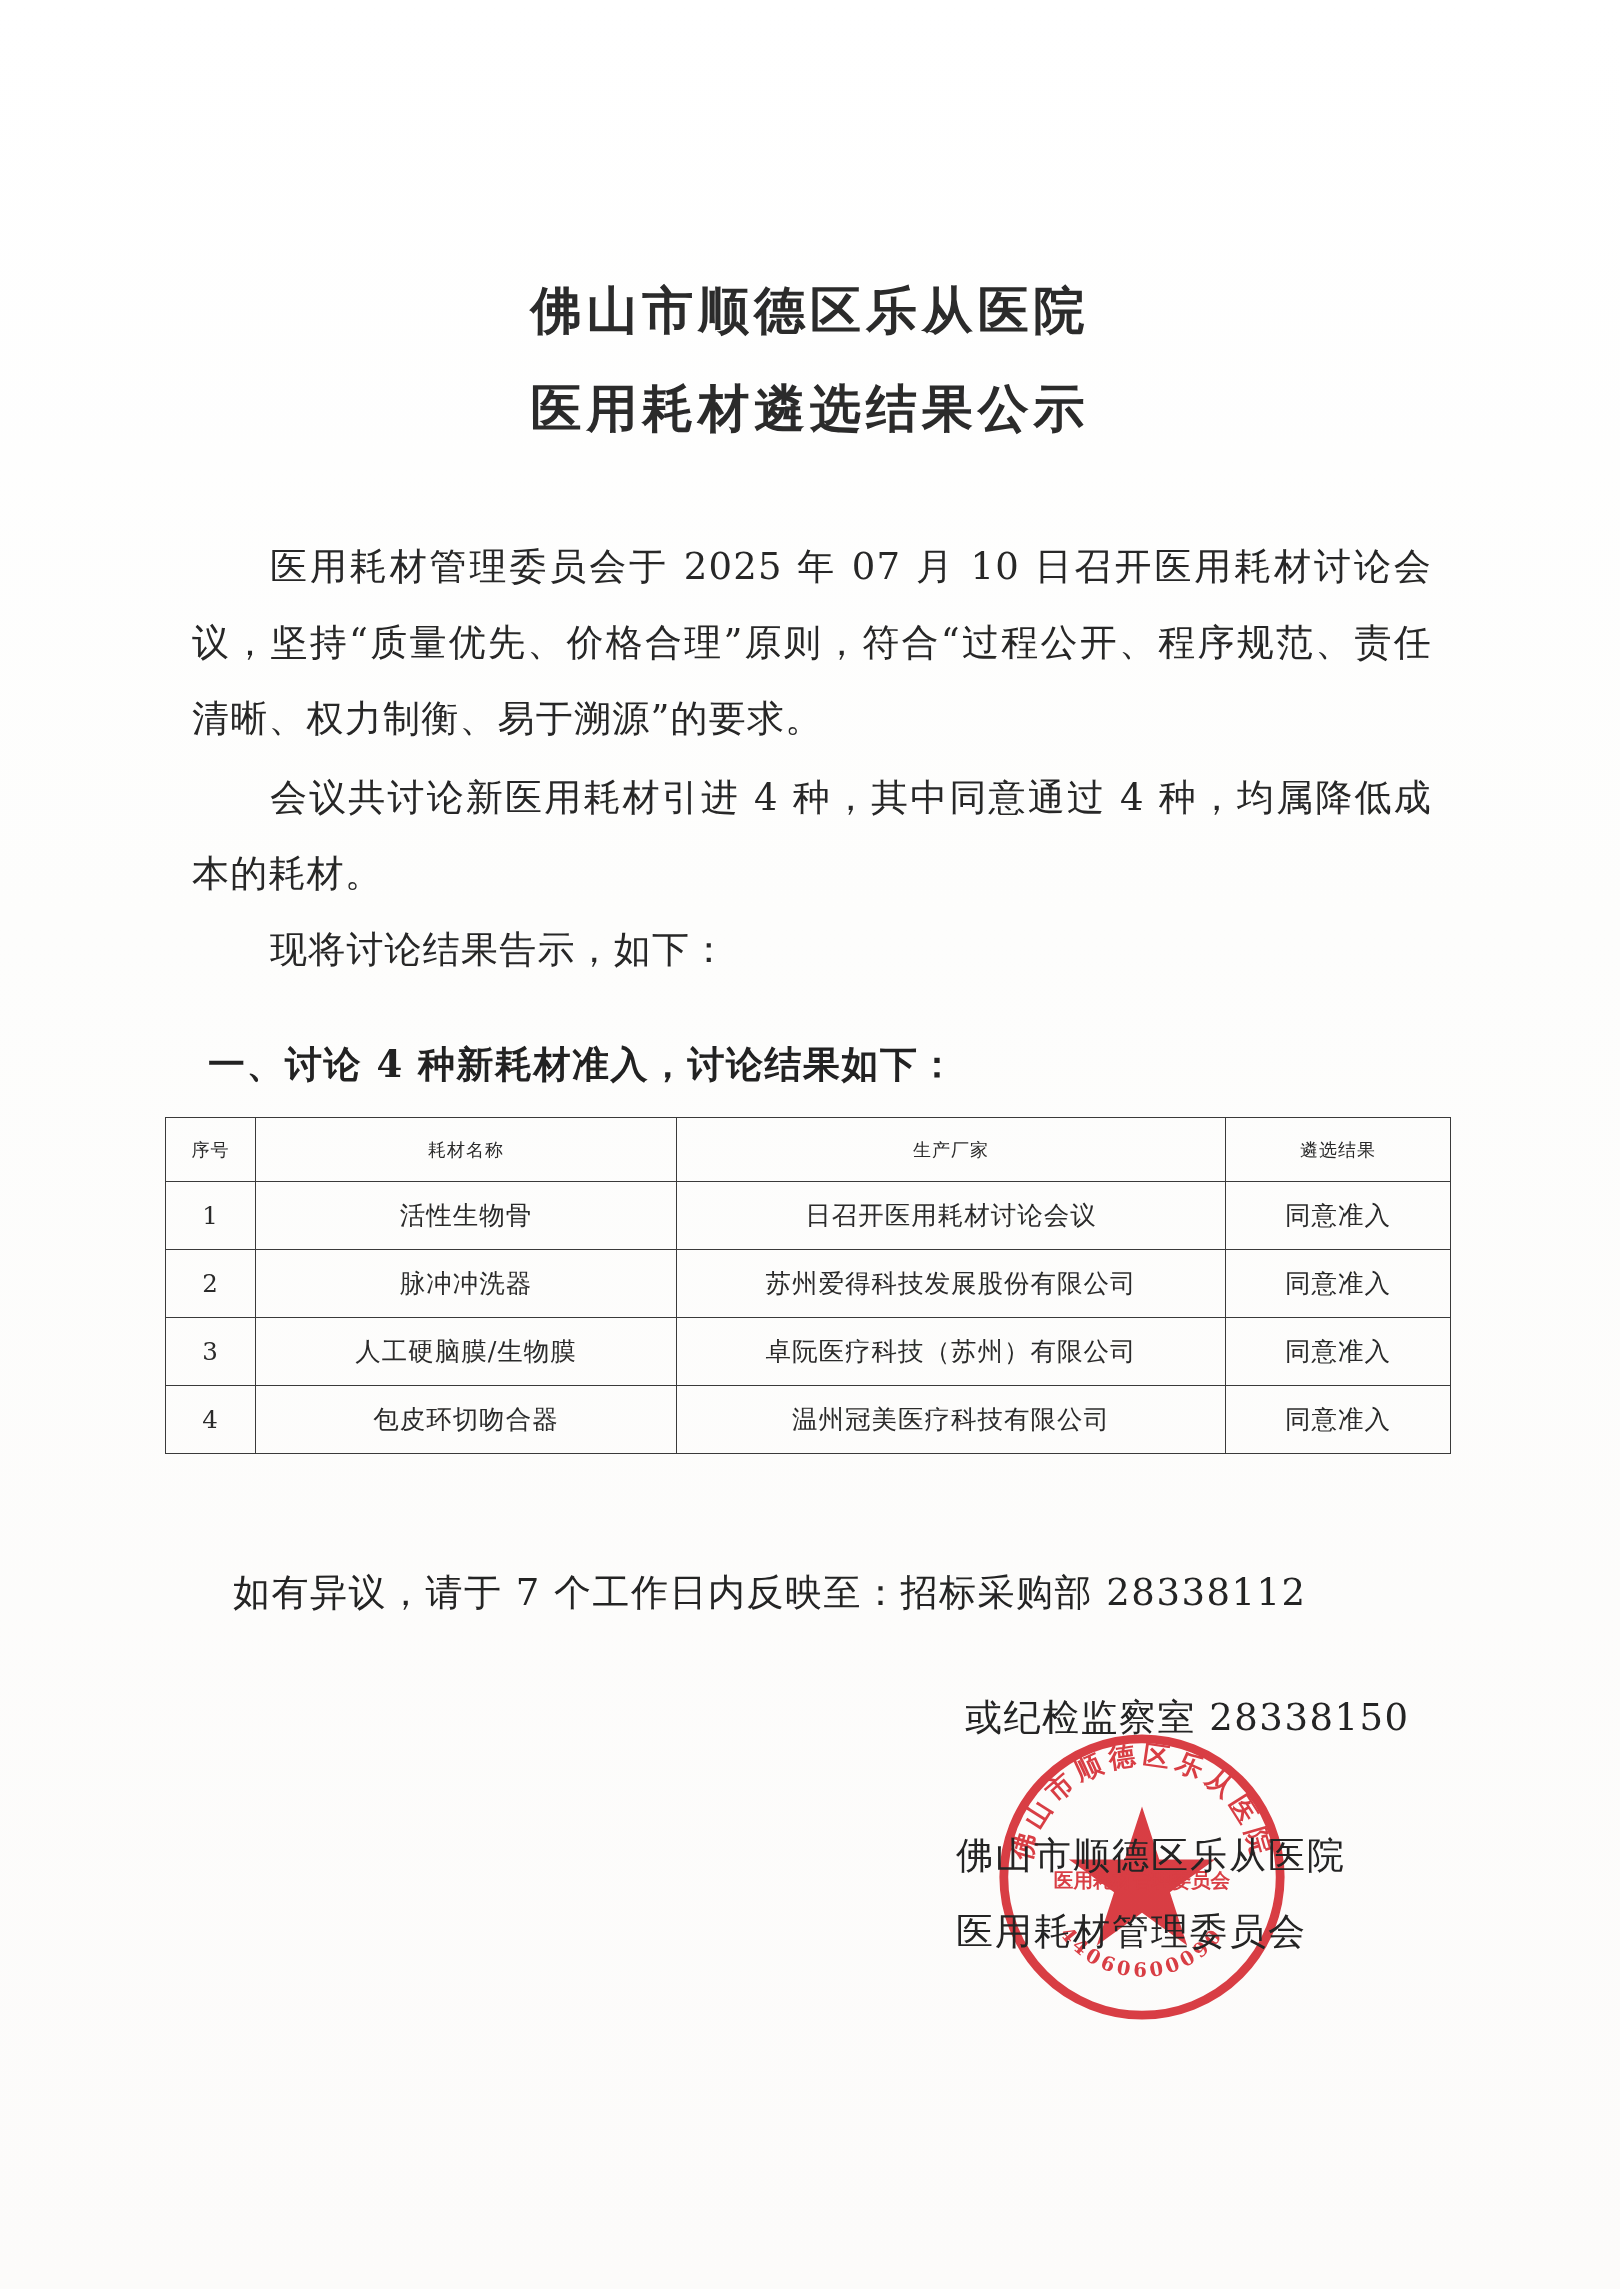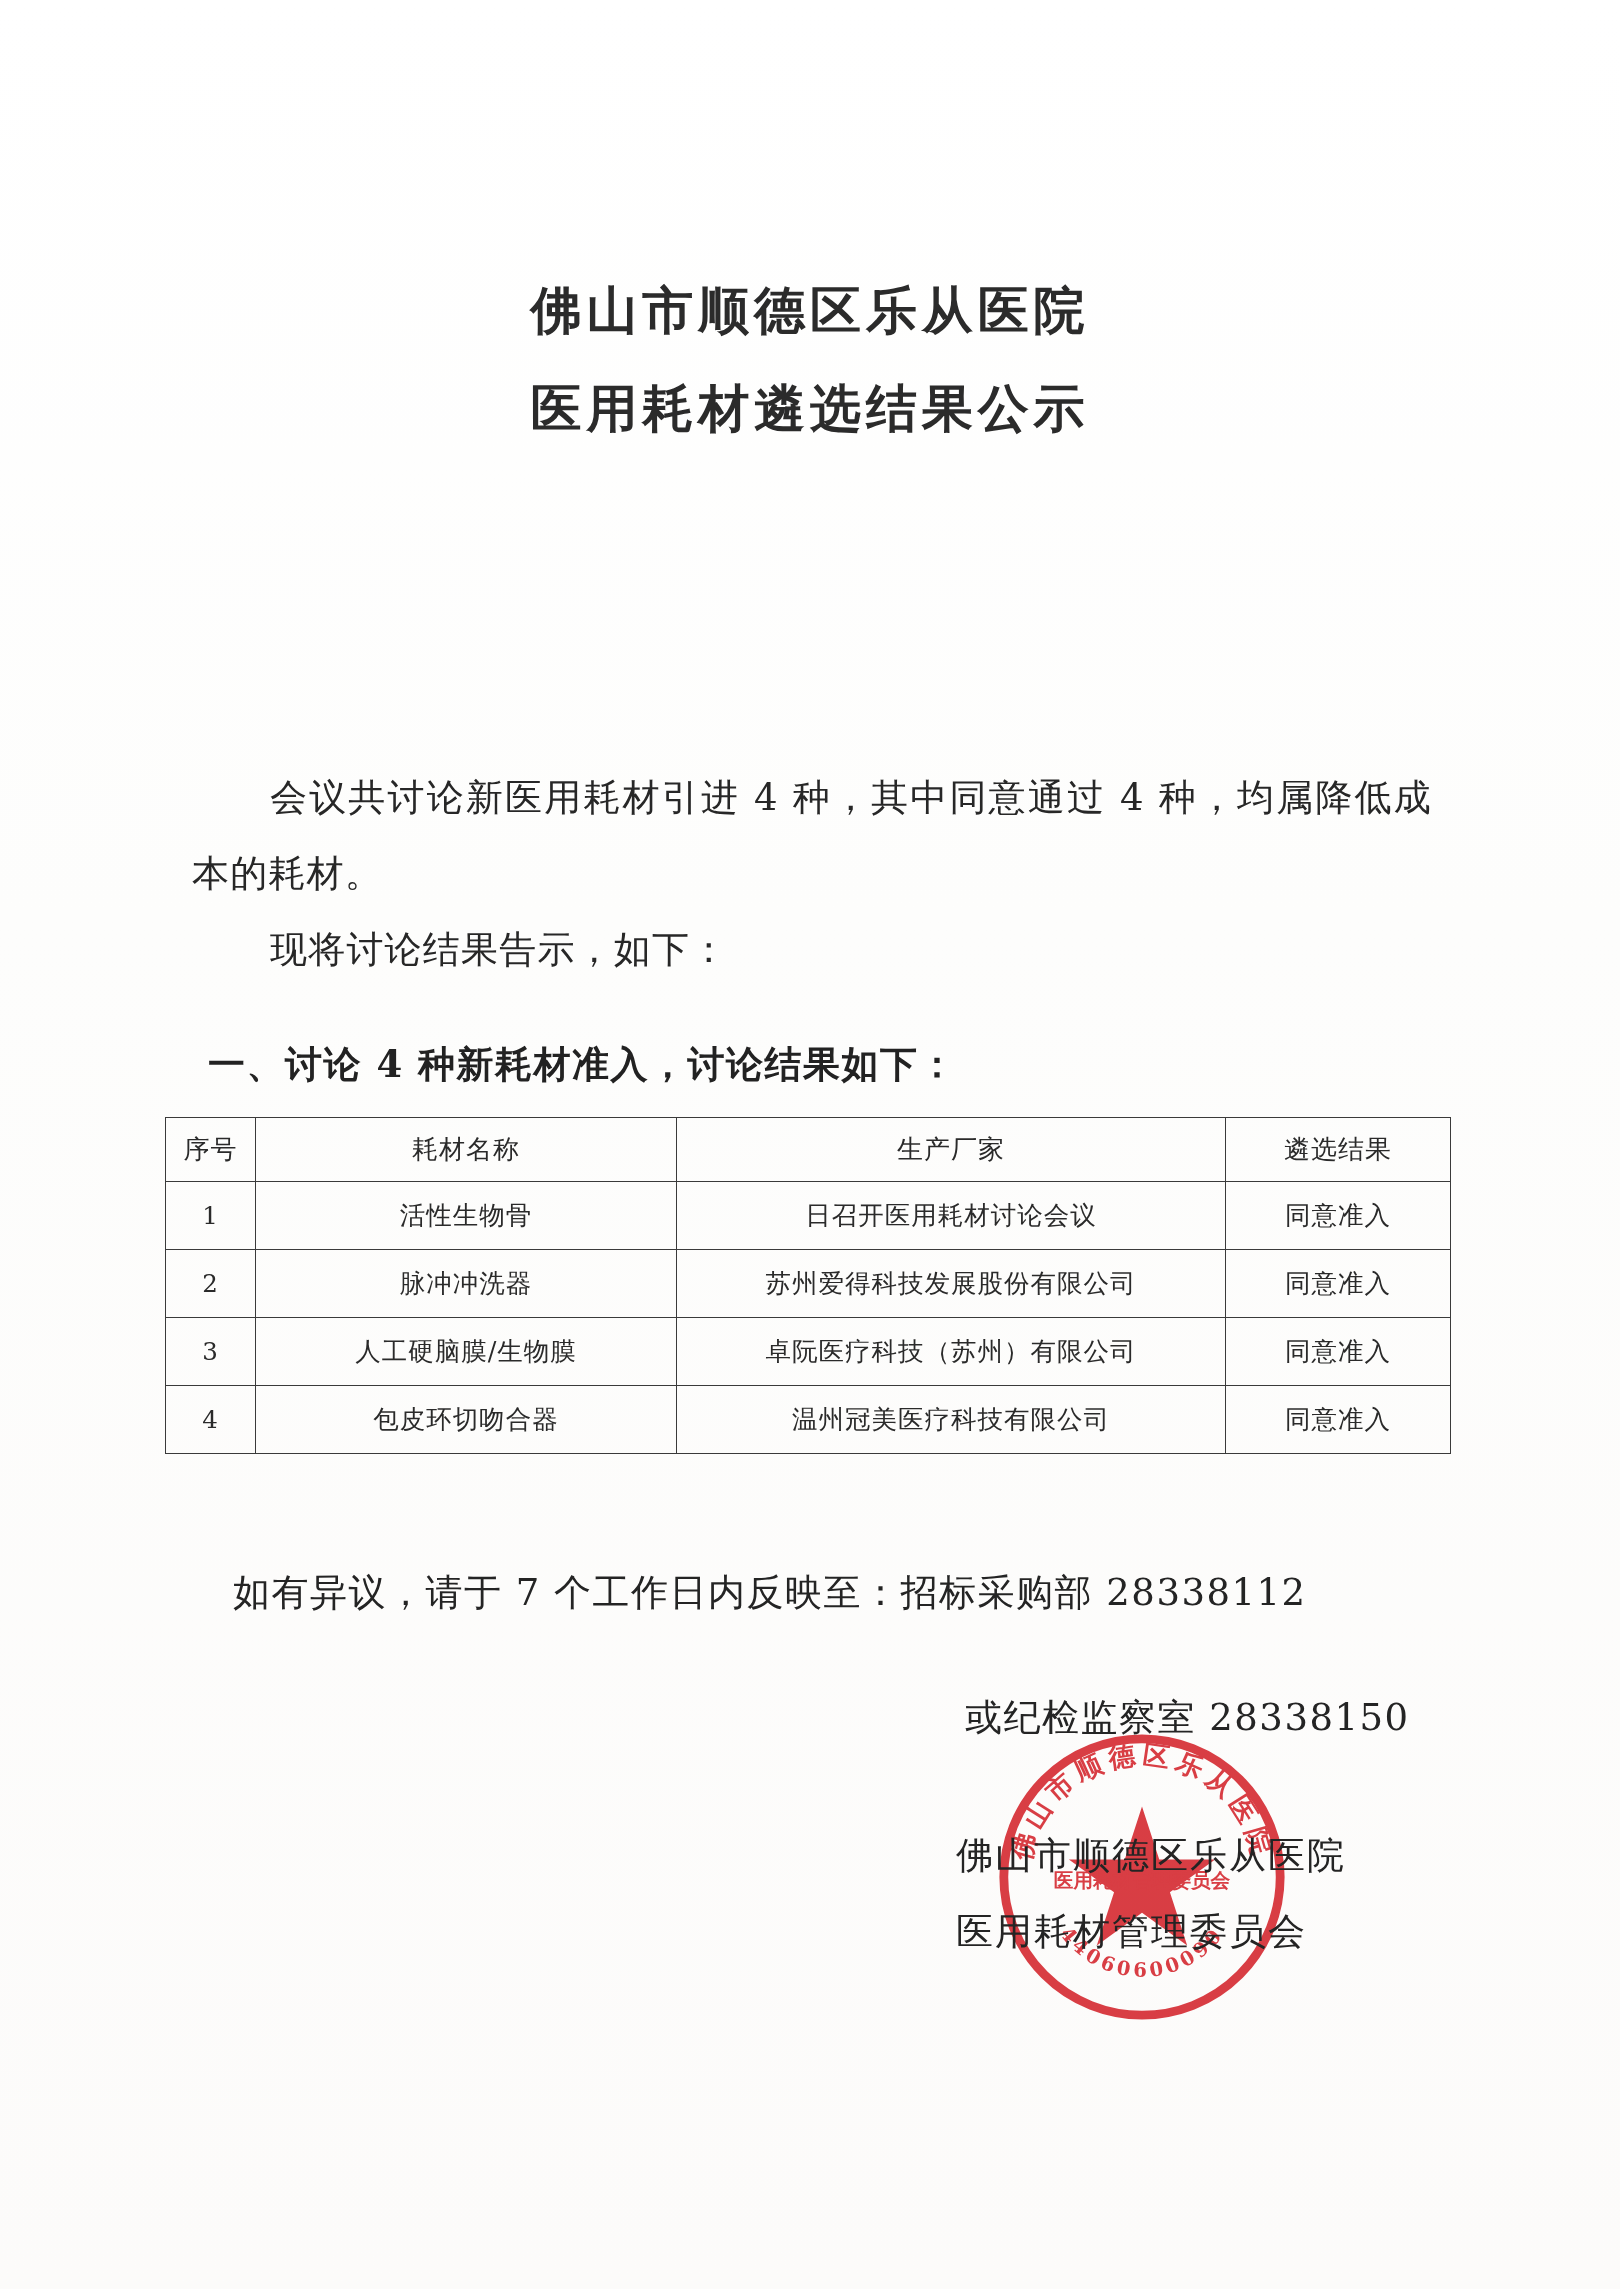--- a/index.html
+++ b/index.html
@@ -90,21 +90,21 @@
     border: 1px solid #3a3a3a;
     text-align: center;
     vertical-align: middle;
     padding: 0;
     height: 67px;
     font-weight: normal;
     letter-spacing: 1px;
   }
   table.results thead th {
     height: 63px;
-    font-size: 26px;
+    font-size: 18px;
   }
   col.c-idx { width: 90px; }
   col.c-name { width: 421px; }
   col.c-maker { width: 549px; }
   col.c-result { width: 225px; }
   td.idx, th.idx {
     font-family: "DejaVu Serif", "Liberation Serif", serif;
     font-size: 24.5px;
   }
 
@@ -166,20 +166,21 @@
 </style>
 </head>
 <body>
 
 <div id="page">
   <div id="paper-tint"></div>
 
   <div class="doc-title" id="title-line-1">佛山市顺德区乐从医院</div>
   <div class="doc-title" id="title-line-2">医用耗材遴选结果公示</div>
 
+  <div class="body-block indent" id="para-1">医用耗材管理委员会于 2025 年 07 月 10 日召开医用耗材讨论会议，坚持“质量优先、价格合理”原则，符合“过程公开、程序规范、责任清晰、权力制衡、易于溯源”的要求。</div>
 
   <div class="body-block indent" id="para-2">会议共讨论新医用耗材引进 4 种，其中同意通过 4 种，均属降低成本的耗材。</div>
 
   <div class="body-block indent" id="para-3">现将讨论结果告示，如下：</div>
 
   <div id="section-heading">一、讨论 4 种新耗材准入，讨论结果如下：</div>
 
   <div id="results-table-wrap">
     <table class="results">
       <colgroup>

